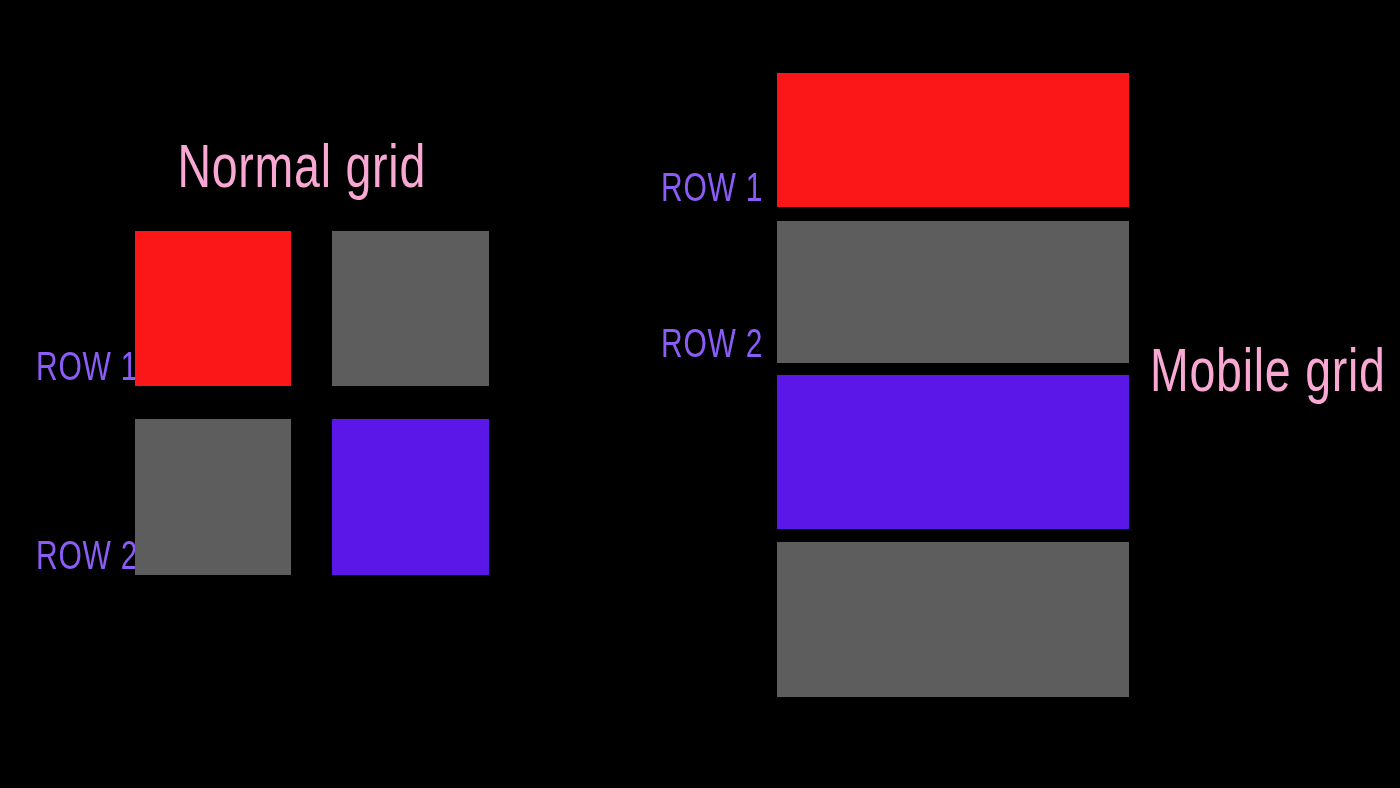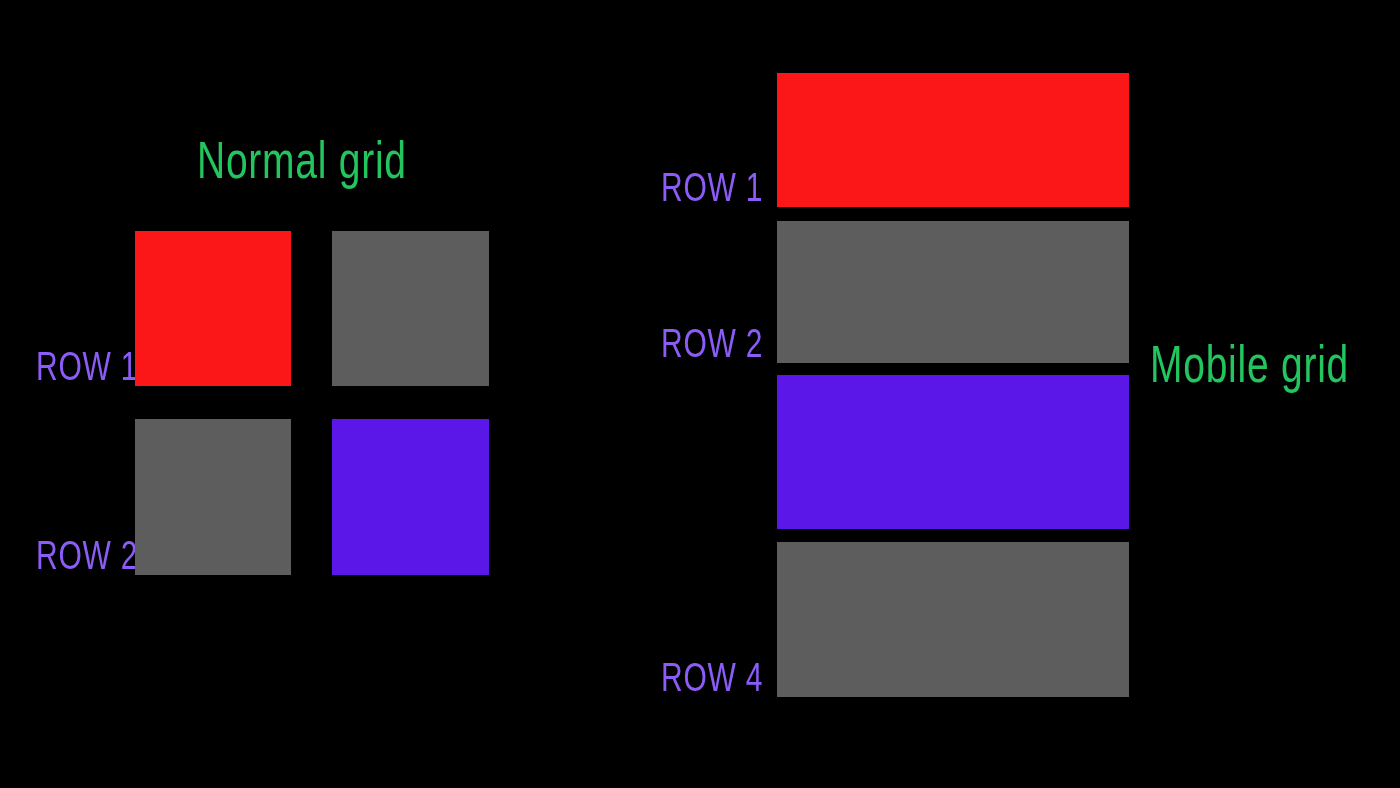--- a/index.html
+++ b/index.html
@@ -23,23 +23,23 @@
     display: inline-block;
     transform: scaleX(0.75);
     white-space: nowrap;
     letter-spacing: 1px;
   }
   .origin-left   { transform-origin: left center; }
   .origin-right  { transform-origin: right center; }
   .origin-center { transform-origin: center center; }
 
   .grid-title {
-    font-size: 52px;
+    font-size: 62px;
     line-height: 1.1;
-    color: #22c55e;
+    color: #f9a8d4;
     font-weight: 400;
   }
   #normal-title {
     left: 122px; top: 132px; width: 360px;
     text-align: center;
   }
   #mobile-title {
     left: 1150px; top: 336px;
     text-align: left;
   }
@@ -111,23 +111,20 @@
     </div>
     <div class="cell m-bar m-bar-1" style="background-color: rgb(251, 23, 23);"></div>
 
     <div class="abs row-label align-right m-label m-label-2">
       <span class="cond origin-right">ROW 2</span>
     </div>
     <div class="cell m-bar m-bar-2" style="background-color: rgb(93, 93, 93);"></div>
 
     <div class="cell m-bar m-bar-3" style="background-color: rgb(90, 23, 232);"></div>
 
-    <div class="abs row-label align-right m-label m-label-4">
-      <span class="cond origin-right">ROW 4</span>
-    </div>
     <div class="cell m-bar m-bar-4" style="background-color: rgb(93, 93, 93);"></div>
 
     <div class="abs grid-title" id="mobile-title">
       <span class="cond origin-left">Mobile grid</span>
     </div>
   </div>
 
 </div>
 
 </body></html>

